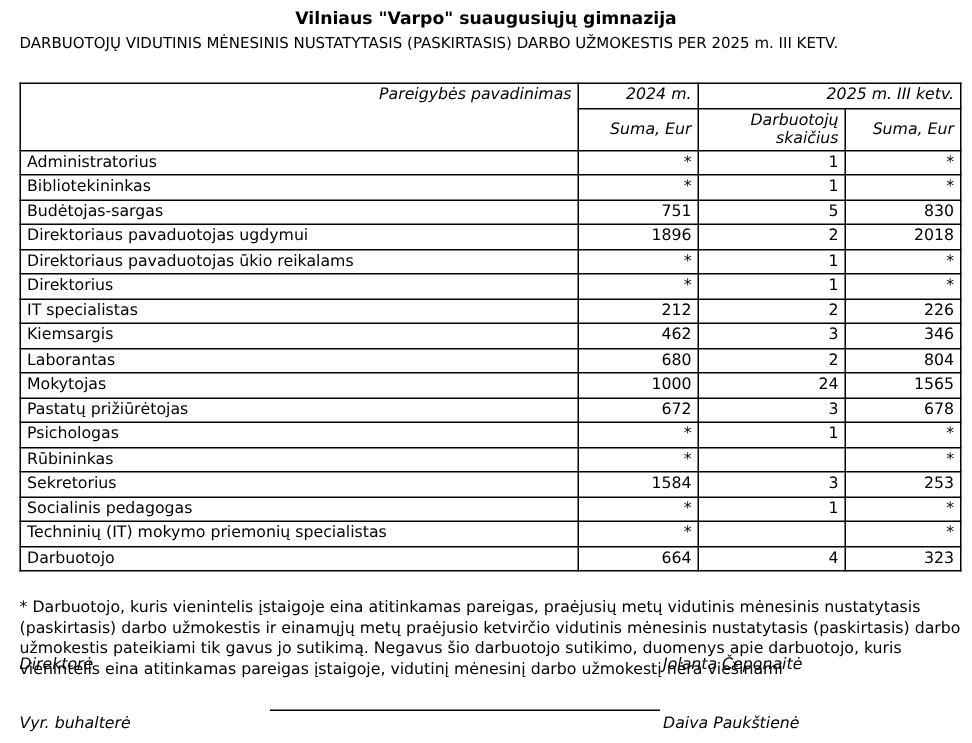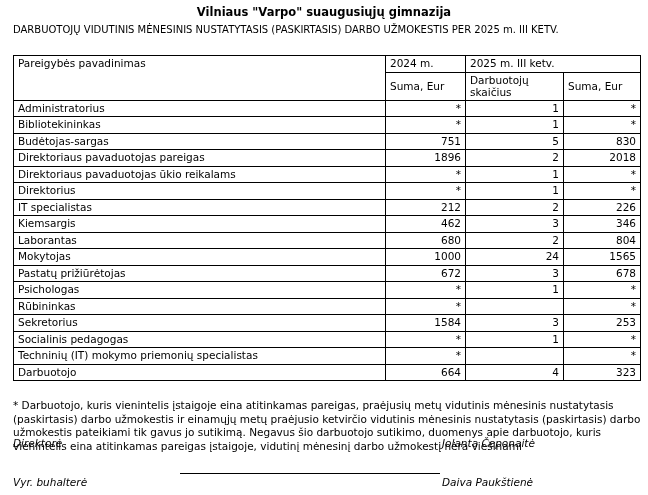--- a/index.html
+++ b/index.html
@@ -17,21 +17,21 @@
     }
     table {
       position: absolute; top: 55px; left: 13px;
       width: 627px; border-collapse: collapse; table-layout: fixed;
       font-size: 10.5px;
     }
     td, th {
       border: 1px solid #000; padding: 0 4px; font-weight: normal;
       height: 15.5px; line-height: 15px; white-space: nowrap; overflow: hidden;
     }
-    th { text-align: left; }
+    th { text-align: right; font-style: italic; }
     th.sub { height: 27px; line-height: 12px; }
     td.num { text-align: right; }
     col.c1 { width: 372px; }
     col.c2 { width: 80px; }
     col.c3 { width: 98px; }
     col.c4 { width: 77px; }
     .footnote {
       position: absolute; top: 383px; left: 13px; width: 632px;
       font-size: 10.5px; line-height: 13.5px; margin-top: 16px;
     }
@@ -80,21 +80,21 @@
         <td class="num">1</td>
         <td class="num">*</td>
       </tr>
       <tr>
         <td>Budėtojas-sargas</td>
         <td class="num">751</td>
         <td class="num">5</td>
         <td class="num">830</td>
       </tr>
       <tr>
-        <td>Direktoriaus pavaduotojas pareigas</td>
+        <td>Direktoriaus pavaduotojas ugdymui</td>
         <td class="num">1896</td>
         <td class="num">2</td>
         <td class="num">2018</td>
       </tr>
       <tr>
         <td>Direktoriaus pavaduotojas ūkio reikalams</td>
         <td class="num">*</td>
         <td class="num">1</td>
         <td class="num">*</td>
       </tr>

